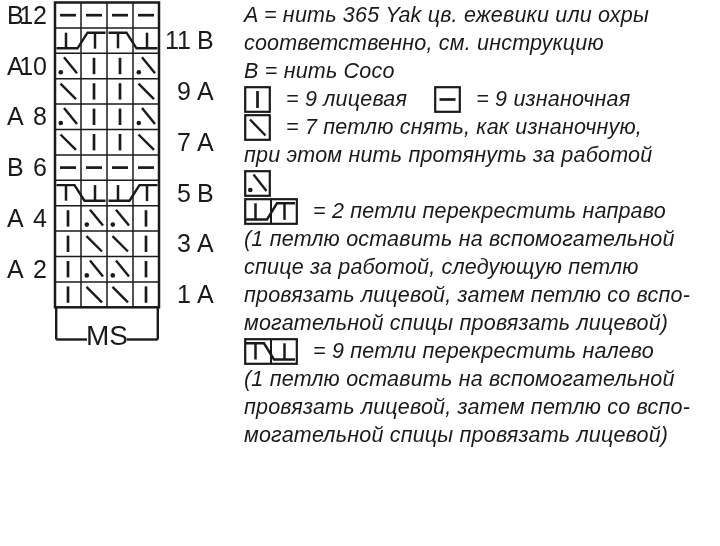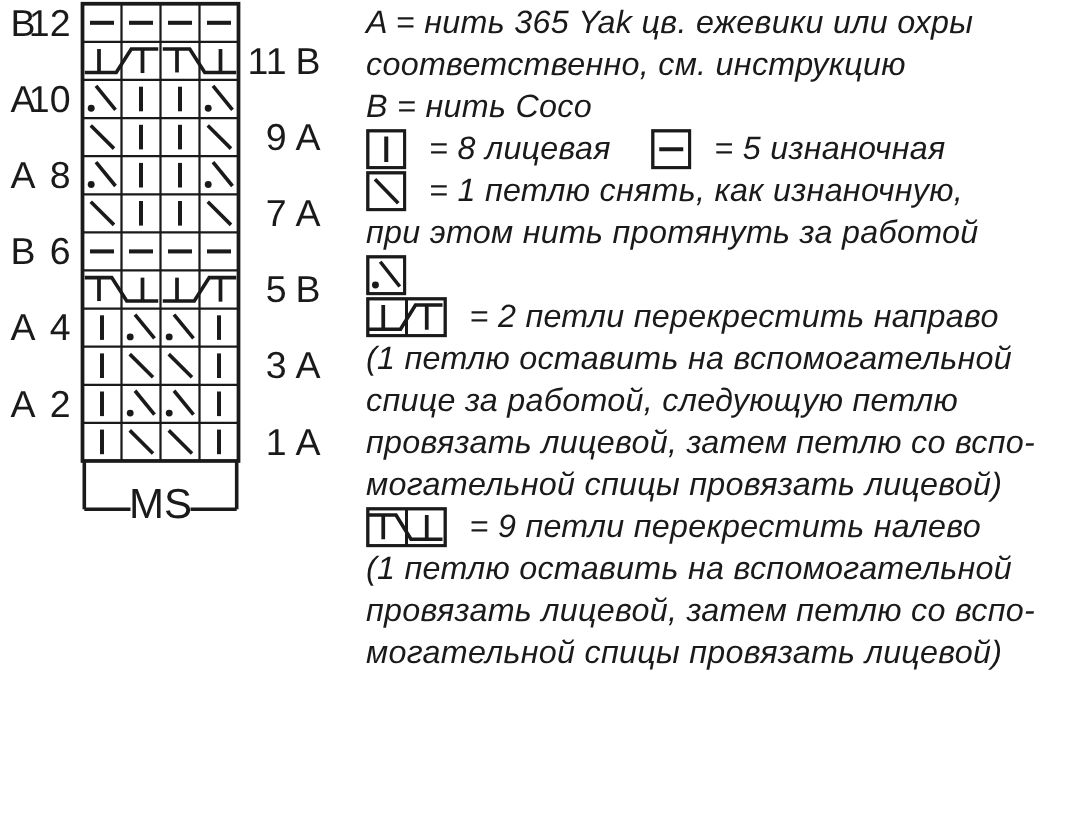--- a/index.html
+++ b/index.html
@@ -167,33 +167,33 @@
         <span class="legend-text">соответственно, см. инструкцию</span>
       </div>
       <div class="legend-line">
         <span class="legend-text">B = нить Coco</span>
       </div>
       <div class="legend-line">
         <svg width="27" height="27" viewBox="0 0 27 27" class="legend-sym">
           <rect x="1.2" y="1.2" width="24.6" height="24.6" fill="none" stroke="#1a1a1a" stroke-width="2.2"></rect>
           <line x1="13.5" y1="5" x2="13.5" y2="22" stroke="#1a1a1a" stroke-width="2.7"></line>
         </svg>
-        <span class="legend-text">= 8 лицевая</span>
+        <span class="legend-text">= 9 лицевая</span>
         <svg width="27" height="27" viewBox="0 0 27 27" class="legend-sym second">
           <rect x="1.2" y="1.2" width="24.6" height="24.6" fill="none" stroke="#1a1a1a" stroke-width="2.2"></rect>
           <line x1="5.5" y1="13.5" x2="21.5" y2="13.5" stroke="#1a1a1a" stroke-width="2.7"></line>
         </svg>
-        <span class="legend-text">= 5 изнаночная</span>
+        <span class="legend-text">= 9 изнаночная</span>
       </div>
       <div class="legend-line">
         <svg width="27" height="27" viewBox="0 0 27 27" class="legend-sym">
           <rect x="1.2" y="1.2" width="24.6" height="24.6" fill="none" stroke="#1a1a1a" stroke-width="2.2"></rect>
           <line x1="6" y1="5.5" x2="21.5" y2="21.5" stroke="#1a1a1a" stroke-width="2.4"></line>
         </svg>
-        <span class="legend-text">= 1 петлю снять, как изнаночную,</span>
+        <span class="legend-text">= 7 петлю снять, как изнаночную,</span>
       </div>
       <div class="legend-line">
         <span class="legend-text">при этом нить протянуть за работой</span>
       </div>
       <div class="legend-line">
         <svg width="27" height="27" viewBox="0 0 27 27" class="legend-sym">
           <rect x="1.2" y="1.2" width="24.6" height="24.6" fill="none" stroke="#1a1a1a" stroke-width="2.2"></rect>
           <line x1="9.5" y1="4.5" x2="22.5" y2="21" stroke="#1a1a1a" stroke-width="2.4"></line>
           <circle cx="6.3" cy="20" r="2.3" fill="#1a1a1a"></circle>
         </svg>

